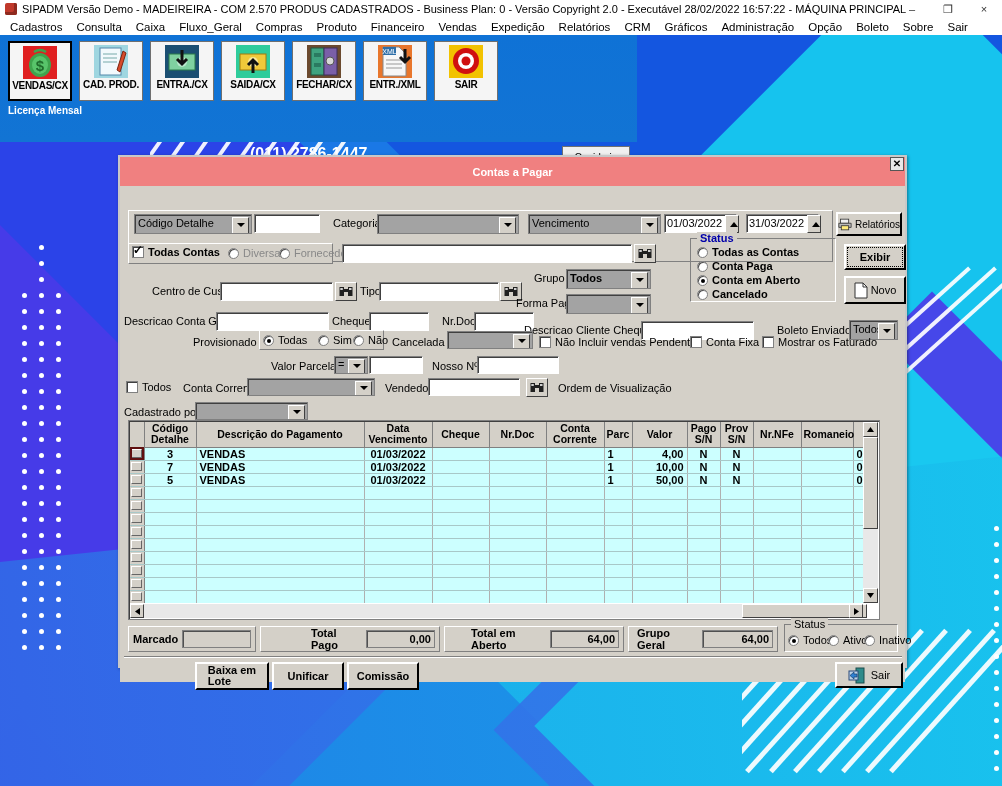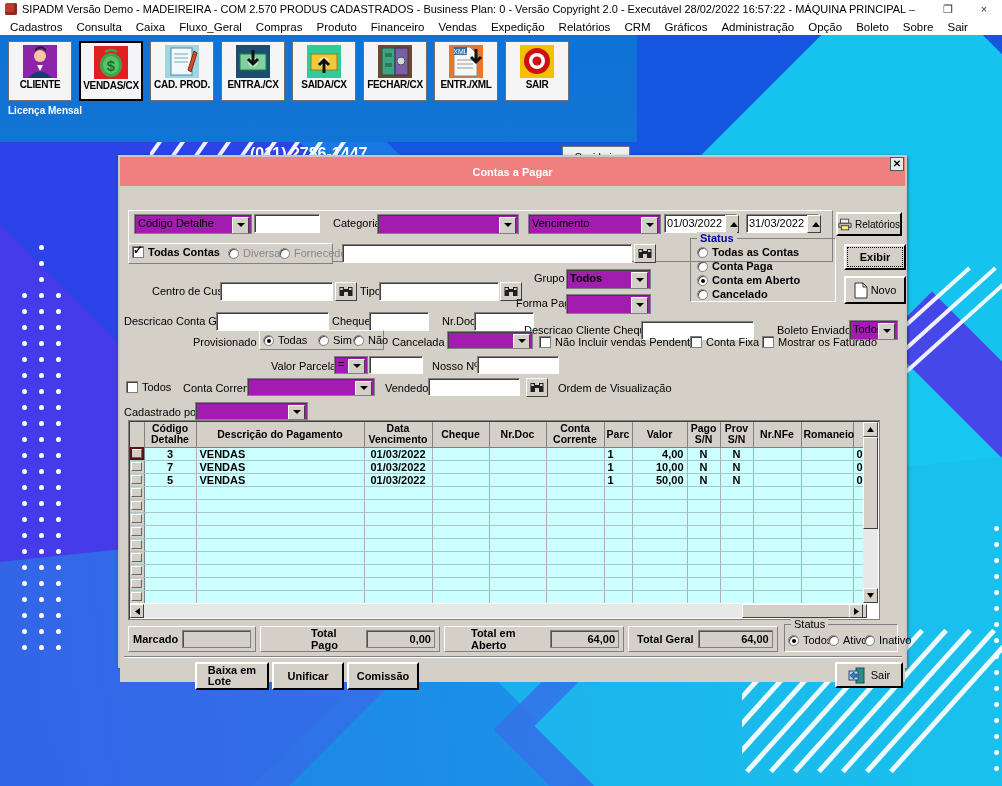--- a/index.html
+++ b/index.html
@@ -108,21 +108,21 @@
 
   .lbl { position:absolute; font-size:11px; color:#000; white-space:nowrap; }
   .inp {
     position:absolute; background:#fff; border:1px solid #808080;
     border-right-color:#fff; border-bottom-color:#fff;
     box-shadow: inset 1px 1px 0 #404040;
     font-size:11px; padding:1px 2px; color:#000; height:19px; line-height:15px;
     overflow:hidden; white-space:nowrap;
   }
   .combo {
-    position:absolute; background:#a21caf; border:1px solid #808080;
+    position:absolute; background:#a3a3a3; border:1px solid #808080;
     box-shadow: inset 1px 1px 0 #404040;
     height:20px; font-size:11px; color:#000; padding:2px 18px 0 3px;
     overflow:hidden; white-space:nowrap;
   }
   .combo:after{
     content:""; position:absolute; right:2px; top:2px; width:15px; height:15px;
     background:#d4d0c8; border:1px solid #fff; border-right-color:#404040; border-bottom-color:#404040;
   }
   .combo .arw{ position:absolute; right:6px; top:8px; width:0;height:0;
     border-left:4px solid transparent;border-right:4px solid transparent;border-top:4px solid #000; z-index:2;}
@@ -372,30 +372,20 @@
       <span>Gráficos</span>
       <span>Administração</span>
       <span>Opção</span>
       <span>Boleto</span>
       <span>Sobre</span>
       <span>Sair</span>
     </div>
 
   <div id="toolbarArea">
     <div class="tbar" id="tbar">
-        <div class="tbtn">
-          <div class="glyph"><svg width="34" height="33" viewBox="0 0 34 33">
-              <rect width="34" height="33" fill="#8e24aa"></rect>
-              <circle cx="17" cy="11" r="6" fill="#f5c9a0"></circle>
-              <path d="M5 33 q12-13 24 0z" fill="#1b3a6b"></path>
-              <path d="M14 20 l3 6 l3-6z" fill="#fff"></path>
-              <path d="M12 7 a6 6 0 0 1 11 0 l0-3 a7 7 0 0 0-11 0z" fill="#241f1f"></path>
-            </svg></div>
-          <div class="cap">CLIENTE</div>
-        </div>
         <div class="tbtn sel">
           <div class="glyph"><svg width="34" height="33" viewBox="0 0 34 33">
               <rect width="34" height="33" fill="#e02020"></rect>
               <ellipse cx="17" cy="19" rx="11" ry="12" fill="#3fa34d"></ellipse>
               <ellipse cx="17" cy="19" rx="8" ry="9" fill="#58c46a"></ellipse>
               <text x="17" y="25" font-size="15" font-weight="bold" fill="#1f6b2b" text-anchor="middle" font-family="Liberation Sans">$</text>
               <path d="M11 6 q6-4 12 0" stroke="#3fa34d" stroke-width="2.5" fill="none"></path>
             </svg></div>
           <div class="cap">VENDAS/CX</div>
         </div>
@@ -995,21 +985,21 @@
     </div>
     <div class="totbox" style="left:140px; top:440px; width:180px;">
       <span style="margin-left:46px;">Total Pago</span>
       <span class="val" style="width:75px;">0,00</span>
     </div>
     <div class="totbox" style="left:324px; top:440px; width:180px;">
       <span style="margin-left:22px;">Total em Aberto</span>
       <span class="val" style="width:75px;">64,00</span>
     </div>
     <div class="totbox" style="left:508px; top:440px; width:150px;">
-      <span style="margin-left:4px;">Total Geral</span>
+      <span style="margin-left:4px;">Grupo Geral</span>
       <span class="val" style="width:75px;">64,00</span>
     </div>
 
     <div class="groupbox" style="left:664px; top:438px; width:114px; height:28px;">
       <div class="gb-in"></div>
       <div class="gb-title" style="font-weight:normal;">Status</div>
     </div>
     <div class="rad on" style="left:668px; top:448px;">
       <span class="circ"></span>
       <span>Todos</span>

